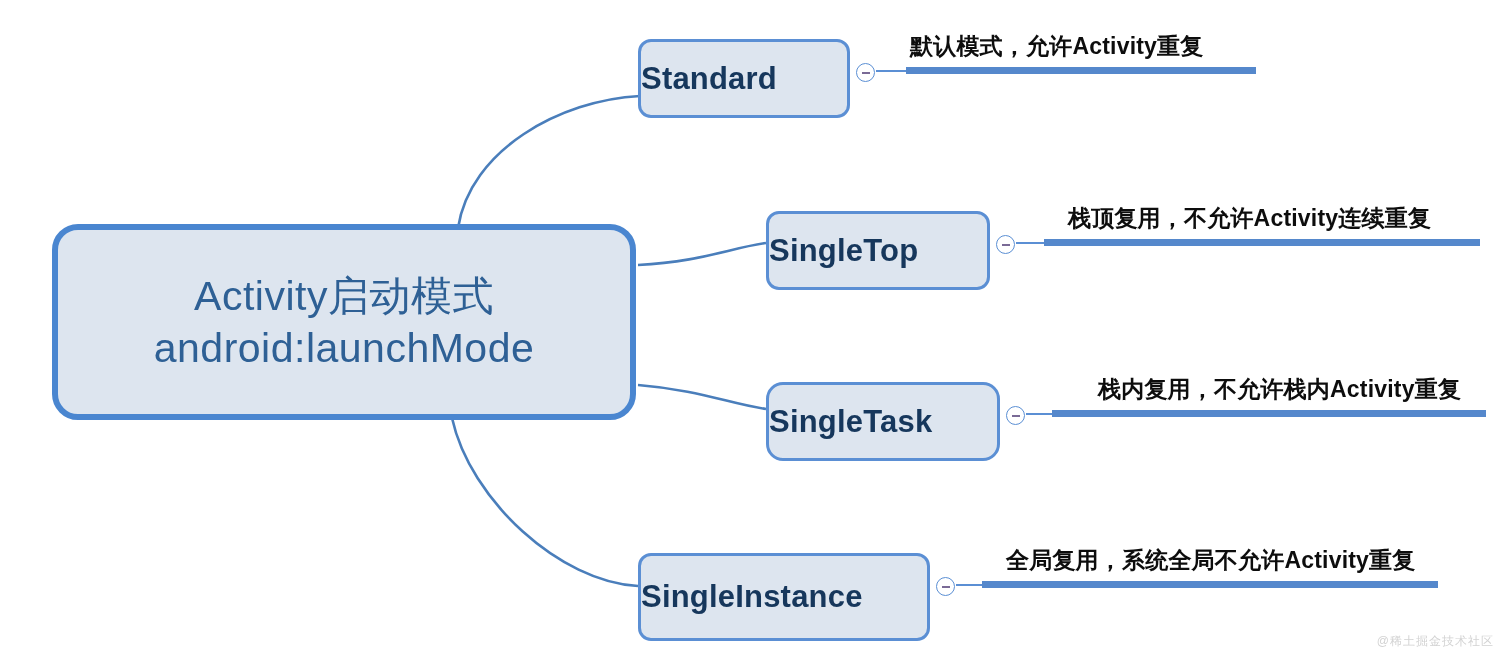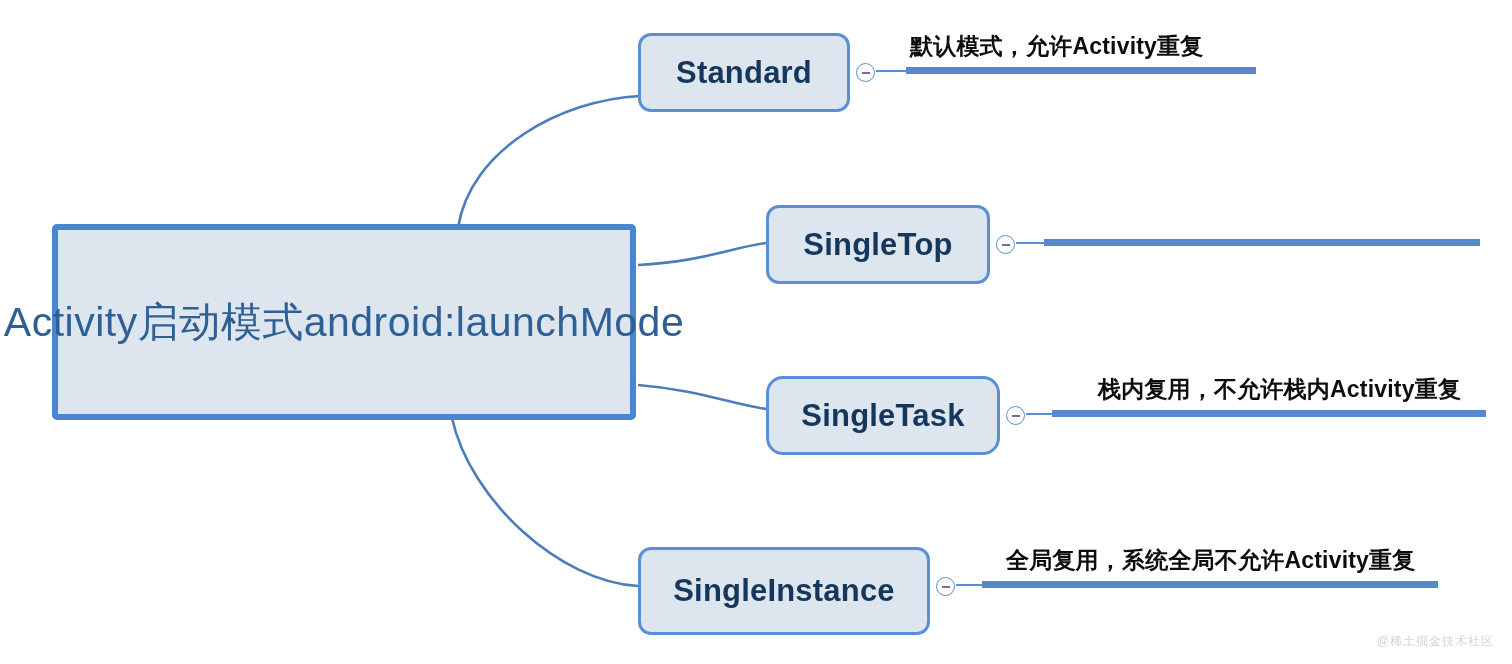--- a/index.html
+++ b/index.html
@@ -30,43 +30,44 @@
   
   .root-node {
     position: absolute;
     left: 52px;
     top: 224px;
     width: 584px;
     height: 196px;
     box-sizing: border-box;
     background: #dde5ef;
     border: 6px solid #4a86d0;
-    border-radius: 5px;
+    border-radius: 26px;
     display: flex;
+    flex-direction: column;
     align-items: center;
     justify-content: center;
     line-height: 1.28;
   }
   .root-line {
     color: #2e6095;
     font-size: 41px;
     font-weight: 400;
     letter-spacing: 0.5px;
     white-space: nowrap;
   }
   
   .branch-node {
     position: absolute;
     box-sizing: border-box;
     background: #dde5ef;
     border: 3px solid #5b8fd4;
     border-radius: 13px;
     display: flex;
     align-items: center;
-    justify-content: center;
+    margin-top: 6px;
   }
   .branch-label {
     color: #16375c;
     font-weight: bold;
     font-size: 31px;
     letter-spacing: 0.2px;
     white-space: nowrap;
   }
   
   .collapse-toggle {
@@ -161,20 +162,21 @@
 
   <div class="branch-node" style="left:766px; top:205px; width:224px; height:79px;">
     <span class="branch-label">SingleTop</span>
   </div>
   <div class="collapse-toggle" style="left:996px; top:235px;">
     <span class="minus"></span>
   </div>
   <div class="leaf" style="left:1016px; top:200px; width:464px; height:46px;">
     <span class="leaf-stub" style="left:0px; width:28px;"></span>
     <span class="leaf-rule" style="left:28px; width:436px;"></span>
+    <span class="leaf-text" style="left:52px;">栈顶复用，不允许Activity连续重复</span>
   </div>
 
   <div class="branch-node" style="left:766px; top:376px; width:234px; height:79px;border-radius:17px;">
     <span class="branch-label">SingleTask</span>
   </div>
   <div class="collapse-toggle" style="left:1006px; top:406px;">
     <span class="minus"></span>
   </div>
   <div class="leaf" style="left:1026px; top:371px; width:460px; height:46px;">
     <span class="leaf-stub" style="left:0px; width:26px;"></span>

